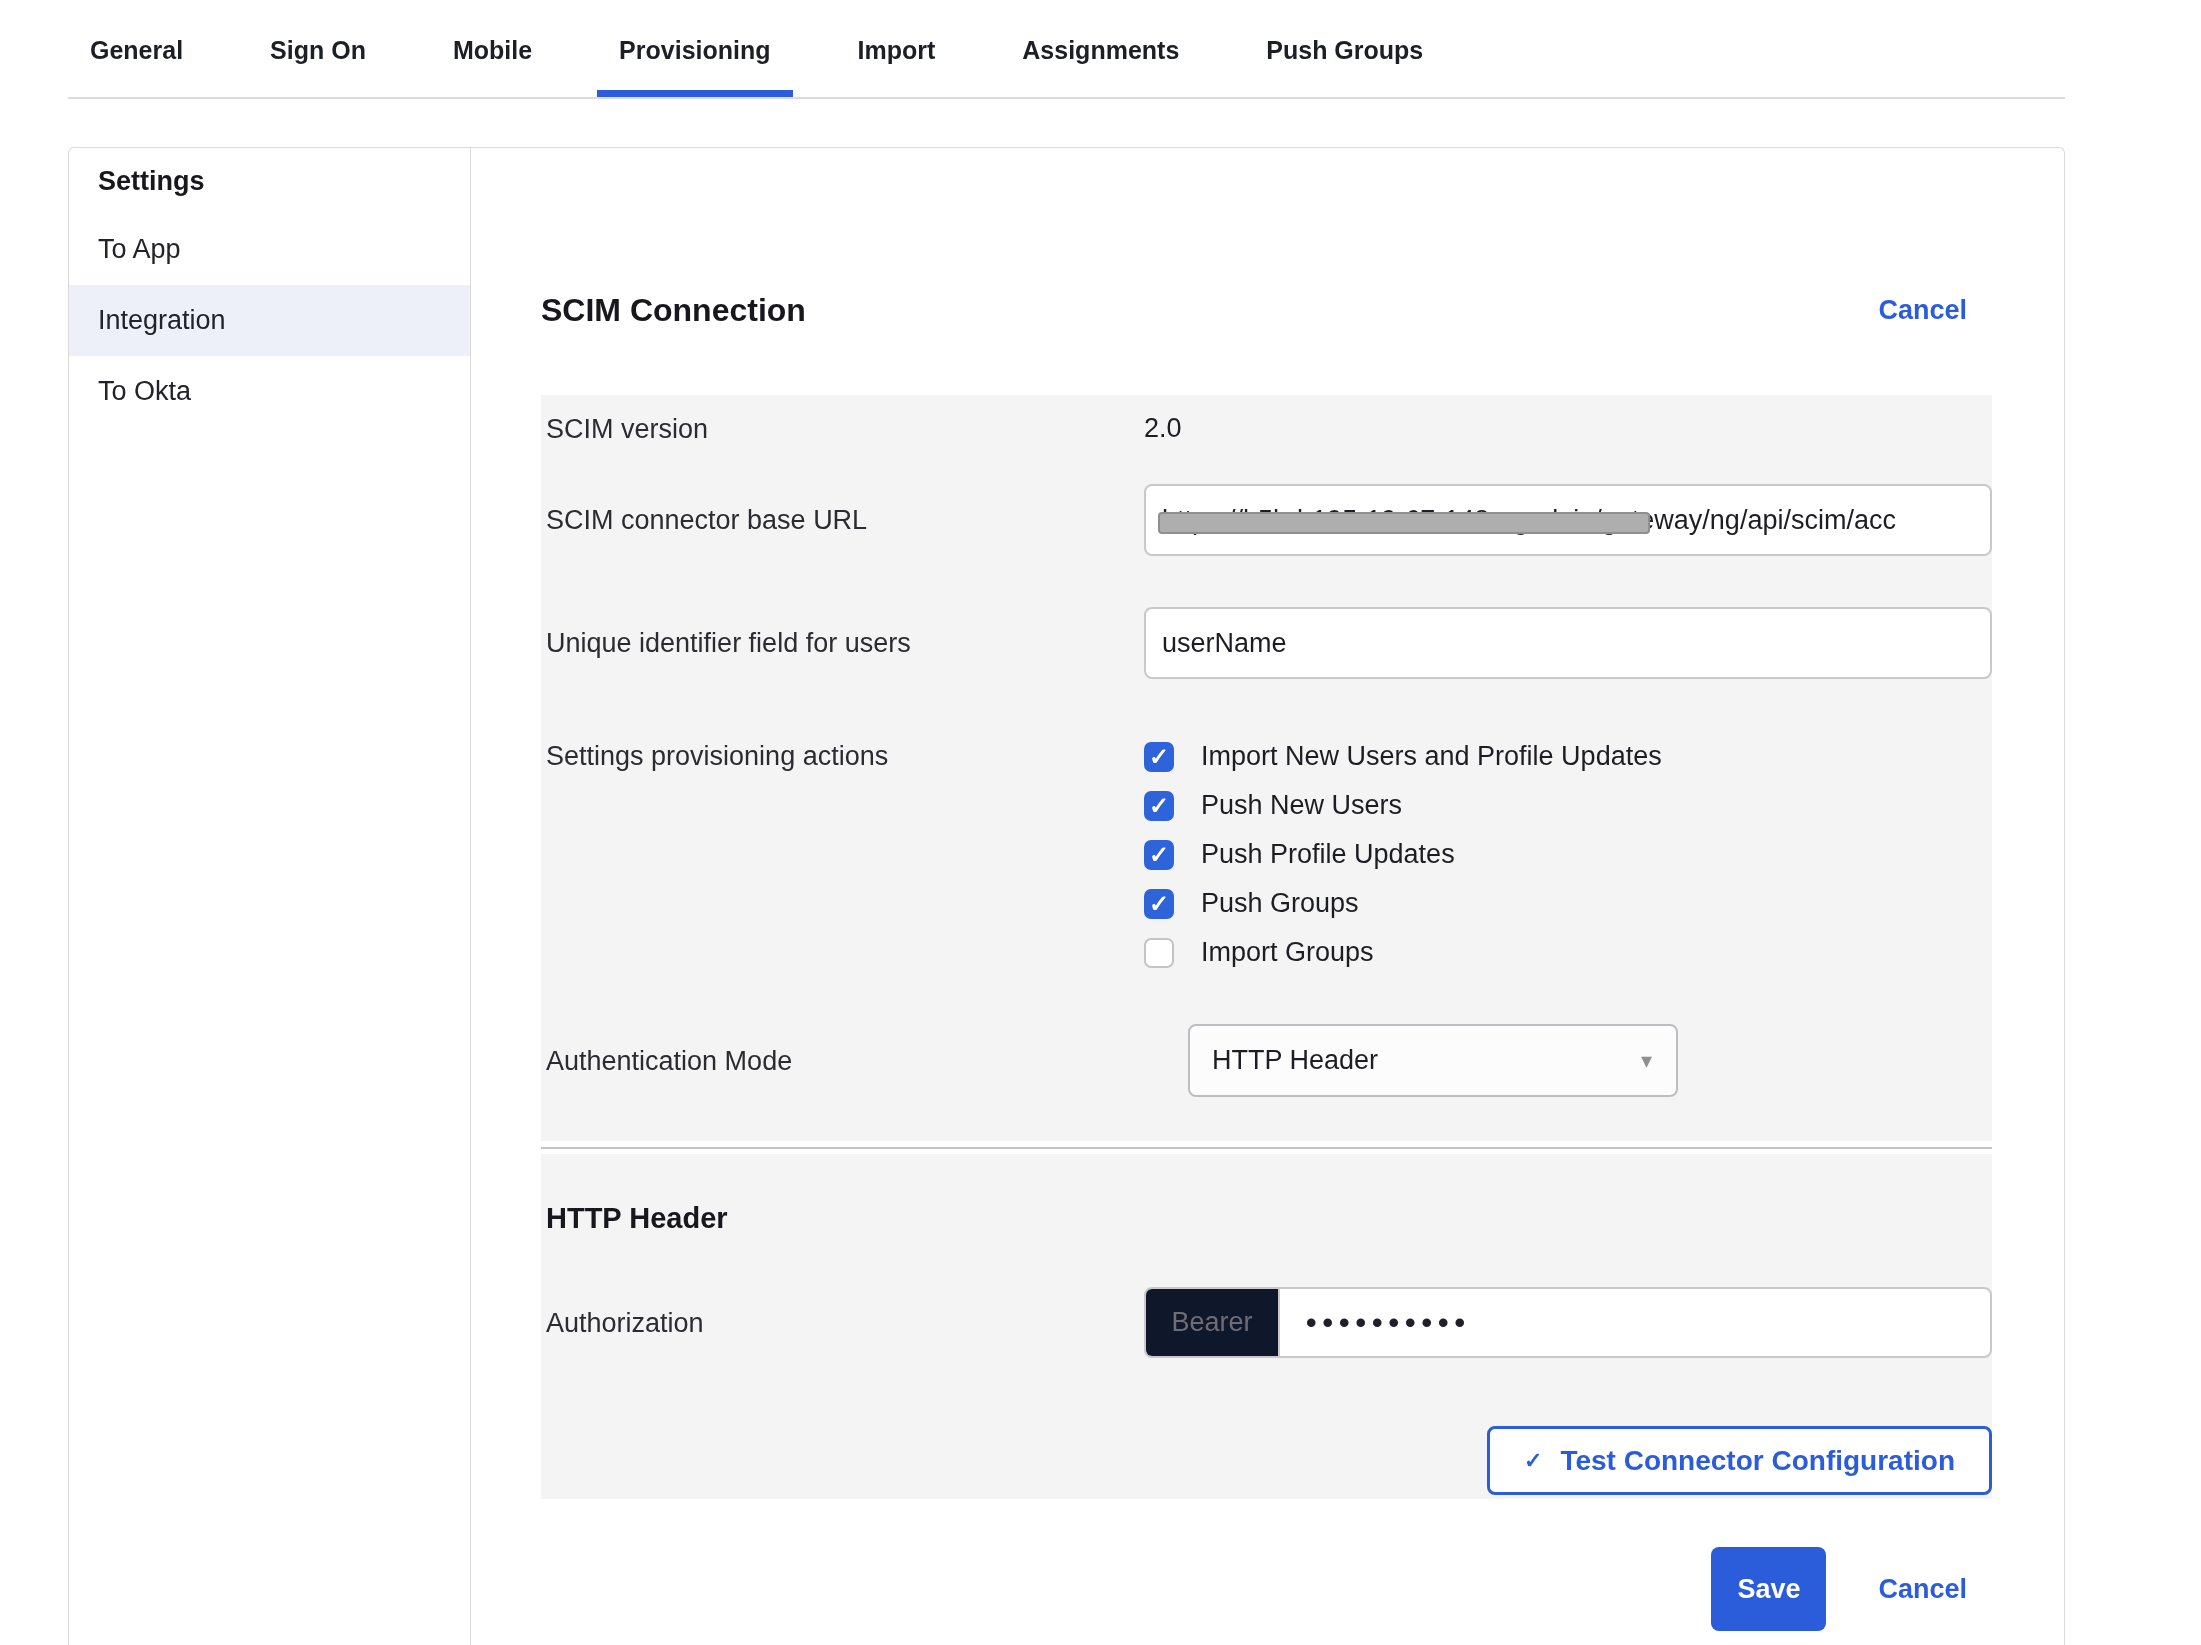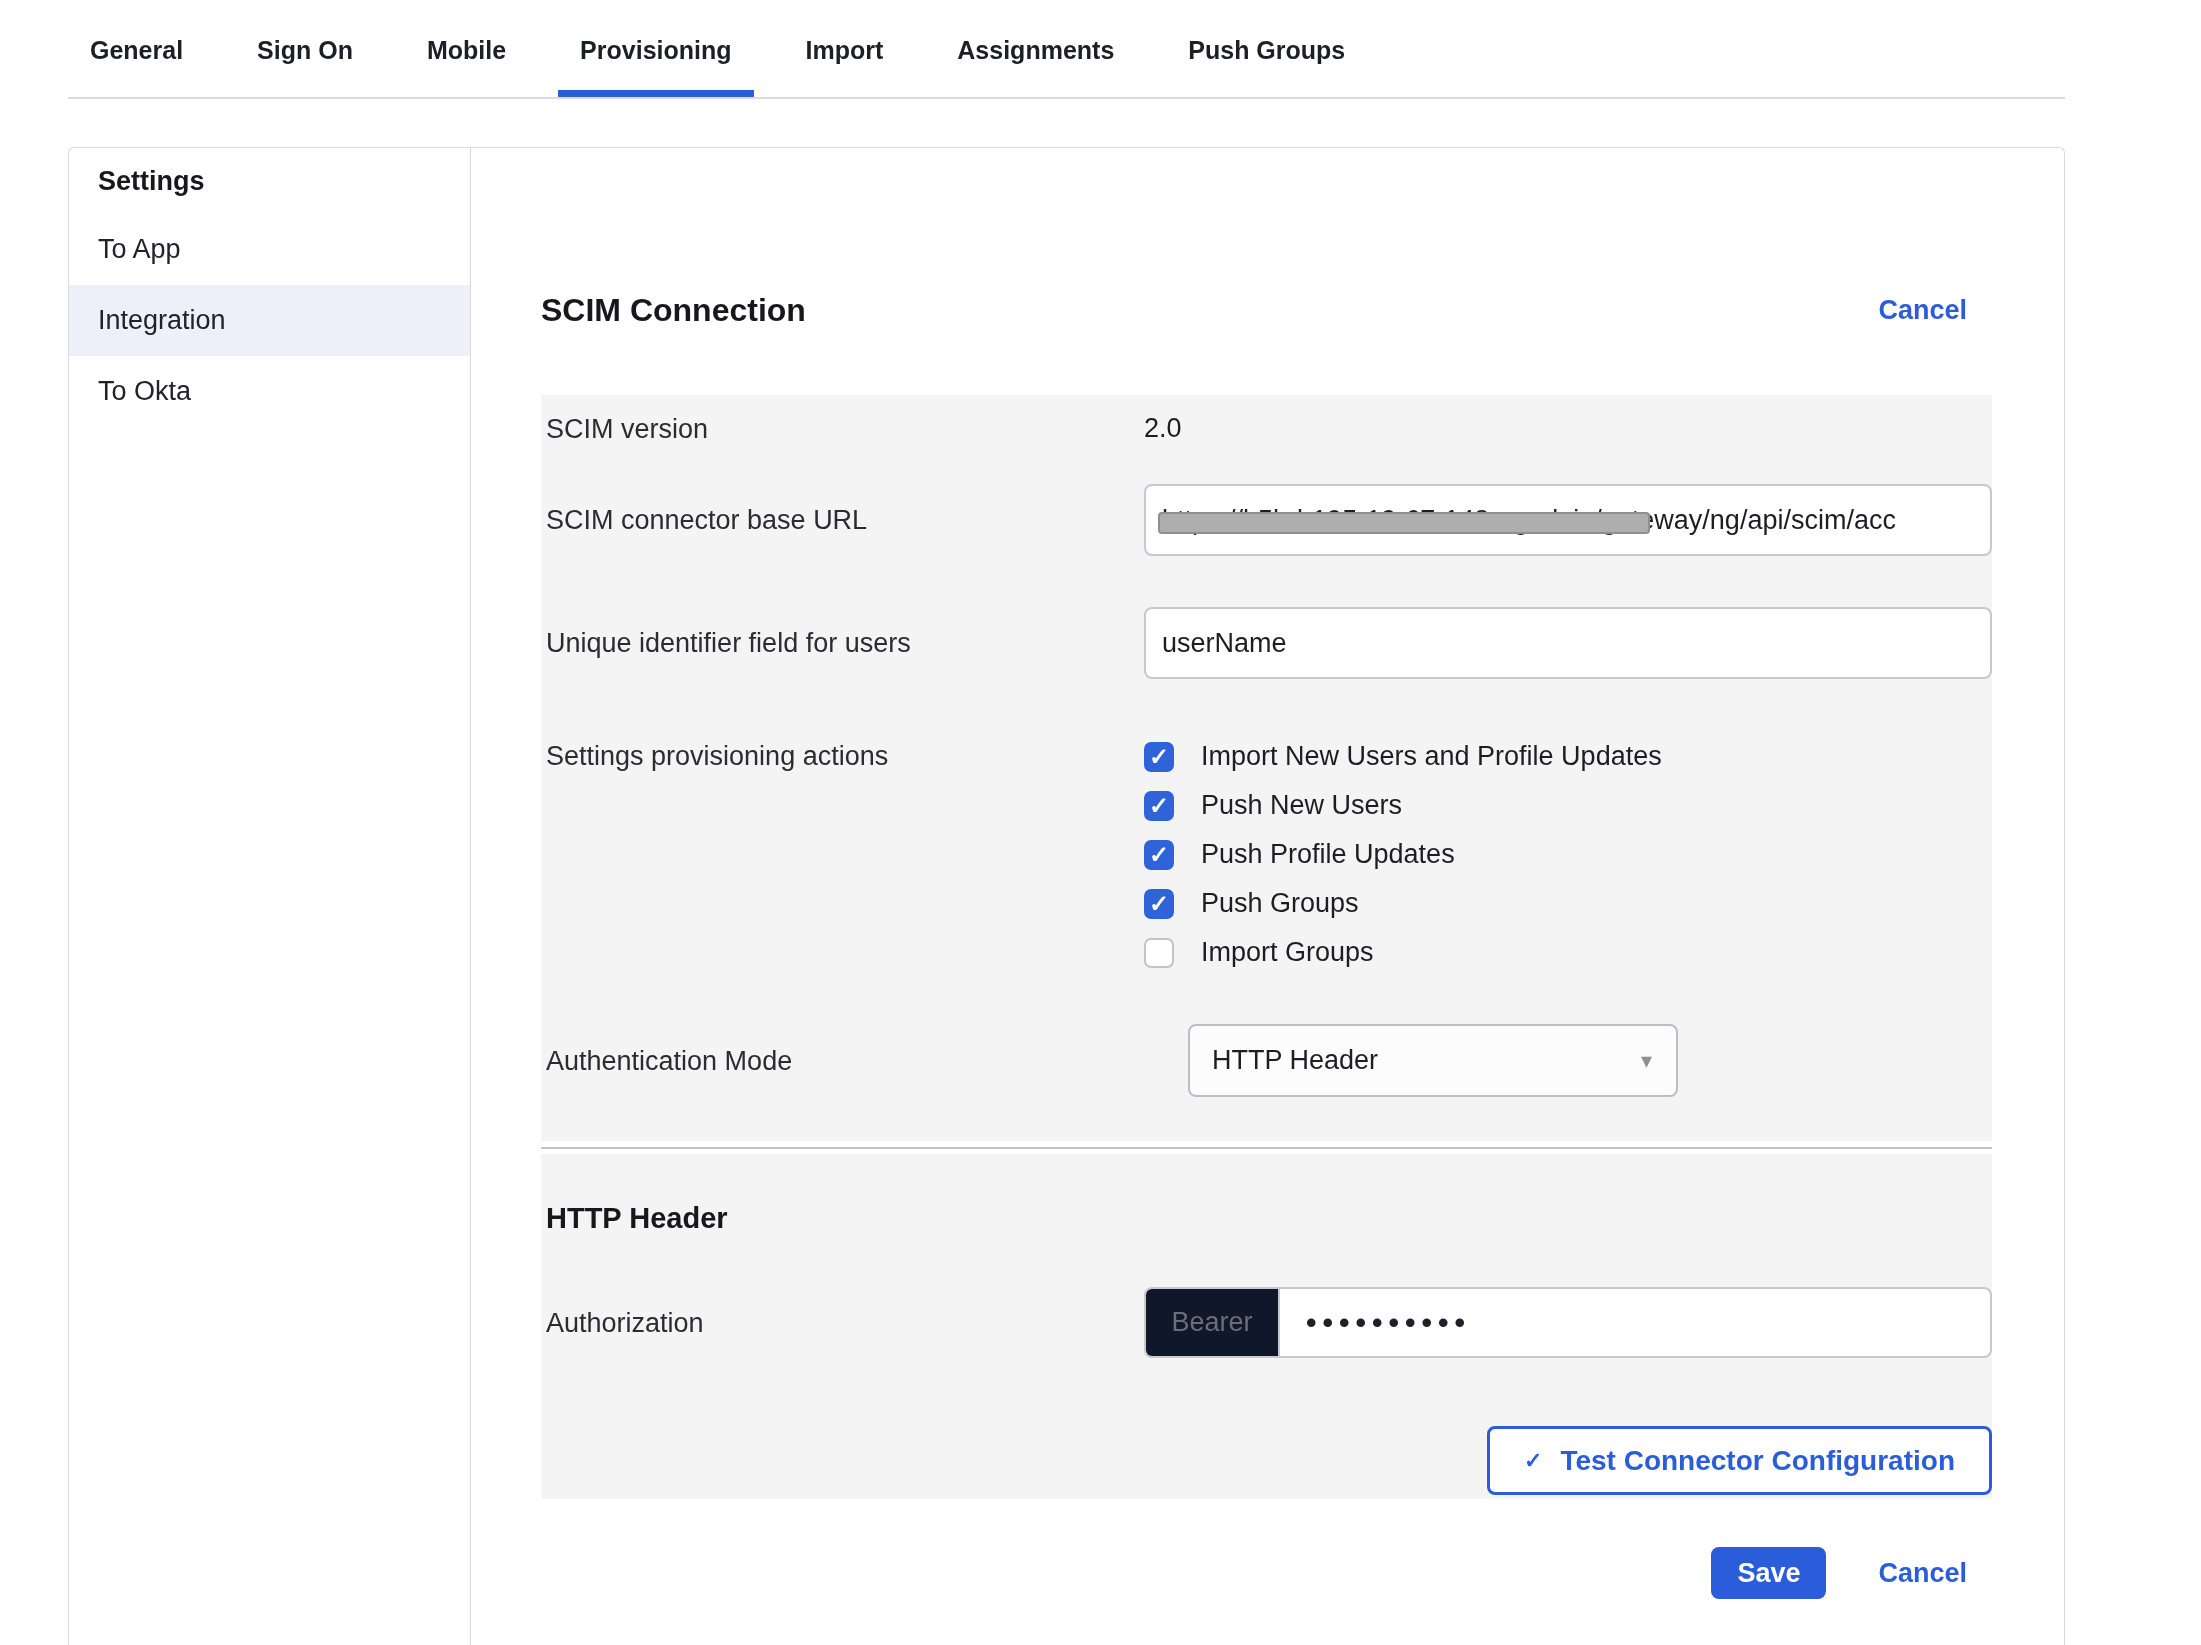--- a/index.html
+++ b/index.html
@@ -2,21 +2,21 @@
 <html><head>
 <meta charset="utf-8">
 <style>
   * { margin:0; padding:0; box-sizing:border-box; }
   html,body { background:#ffffff; }
   body { font-family:"Liberation Sans", sans-serif; color:#1d1d24; }
   #app { position:relative; width:2201px; height:1645px; background:#fff; overflow:hidden; }
 
   
   .tabbar { position:absolute; left:68px; top:0; width:1997px; height:99px;
-            display:flex; align-items:stretch; gap:30px; border-bottom:2px solid #dcdcde; }
+            display:flex; align-items:stretch; gap:43px; border-bottom:2px solid #dcdcde; }
   .tab { display:flex; align-items:center; padding:10px 22px 0 22px; font-size:25px;
          font-weight:700; color:#1d1f26; cursor:pointer; border-bottom:7px solid transparent; }
   .tab.active { border-bottom-color:#2b5cd9; }
 
   
   .panel { position:absolute; left:68px; top:147px; width:1997px; height:1520px;
            border:1px solid #d9d9dc; border-bottom:none; border-radius:6px 6px 0 0;
            display:flex; background:#fff; }
 
   
@@ -87,21 +87,21 @@
                   font-size:30px; letter-spacing:6px; color:#20202a; font-weight:700; }
 
   .test-row { margin-top:68px; display:flex; justify-content:flex-end; }
   .test-btn { height:69px; border:3px solid #2b5cd9; border-radius:8px; background:#fff;
               display:flex; align-items:center; gap:18px; padding:0 34px; cursor:pointer; }
   .test-btn .check-sm { color:#2b5cd9; font-size:22px; font-weight:700; }
   .test-btn .tb-label { color:#2b5cd9; font-size:28px; font-weight:700; }
 
   .footer-row { margin-top:48px; display:flex; justify-content:flex-end; align-items:center;
                 gap:52px; padding-right:25px; }
-  .save-btn { width:115px; height:52px; background:#2b5cd9; color:#fff; border:none; border-radius:8px;
+  .save-btn { width:115px; height:84px; background:#2b5cd9; color:#fff; border:none; border-radius:8px;
               font-size:27px; font-weight:700; font-family:"Liberation Sans",sans-serif; cursor:pointer; }
 </style>
 </head>
 <body>
 
 <div id="app">
 
   <nav class="tabbar">
     <div class="tab">General</div>
     <div class="tab">Sign On</div>

